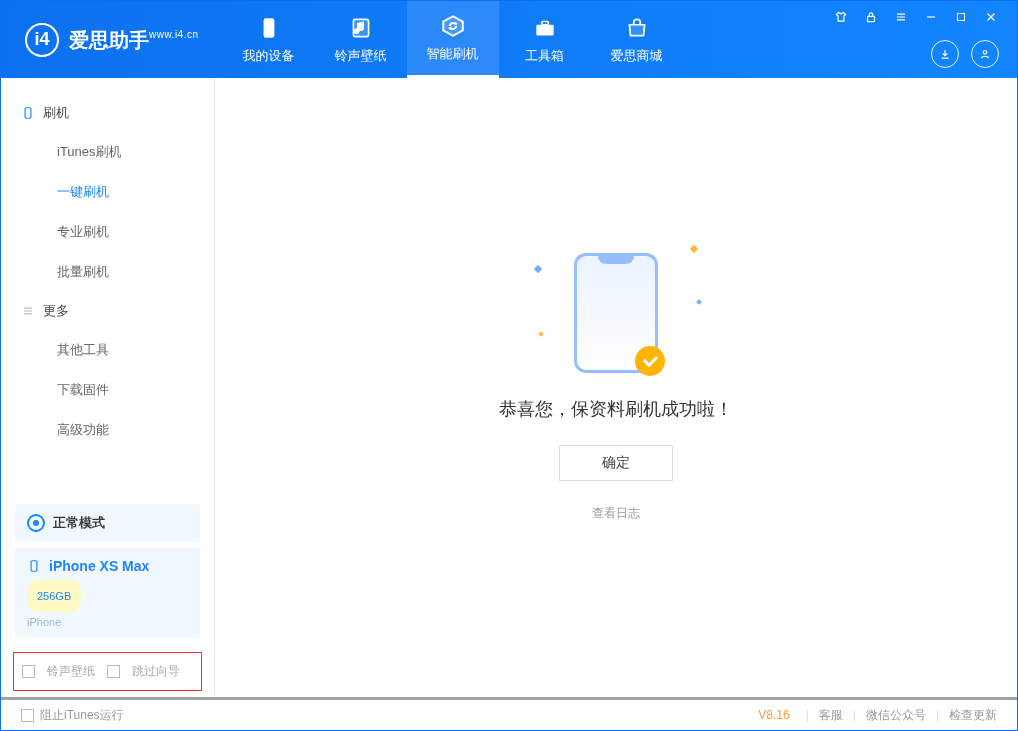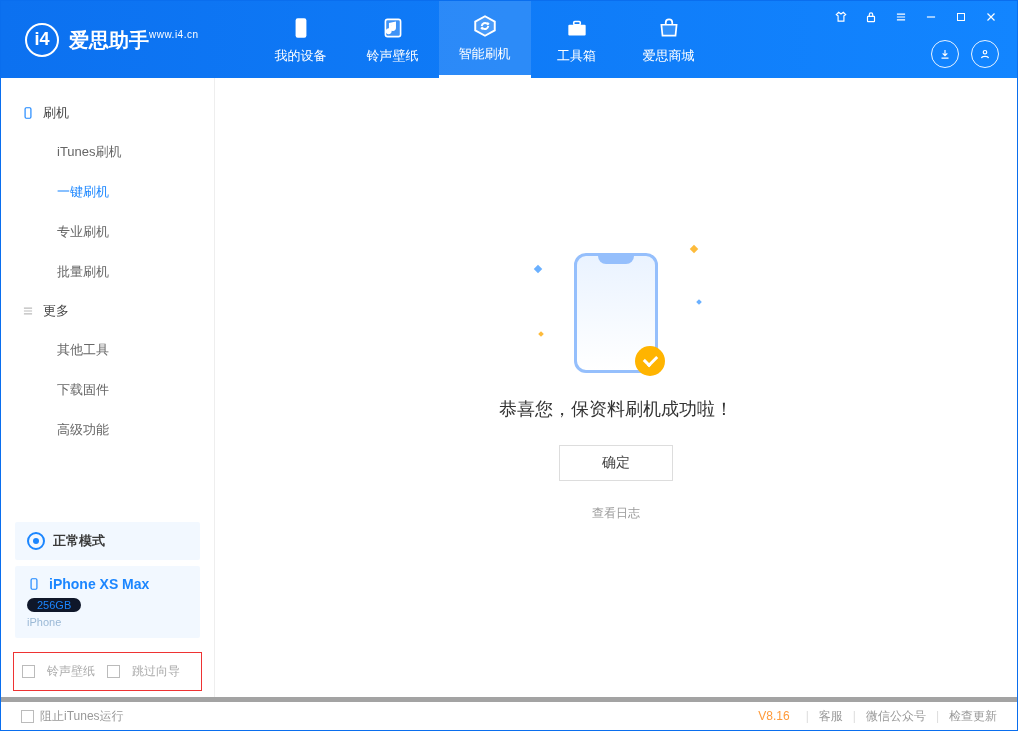--- a/index.html
+++ b/index.html
@@ -1,19 +1,19 @@
 <!DOCTYPE html>
 <html><head>
 <meta charset="utf-8">
 <style>
   * { box-sizing: border-box; margin: 0; padding: 0; font-family: "Microsoft YaHei", Arial, sans-serif; }
   body { background: #f0f0f0; width: 1018px; height: 731px; overflow: hidden; }
   .window { width: 1018px; height: 731px; border: 1px solid #0a6eee; background: #fff; display: flex; flex-direction: column; }
   .titlebar { height: 77px; background: linear-gradient(90deg, #0c71f0 0%, #1285ff 100%); display: flex; align-items: stretch; padding-left: 24px; padding-right: 18px; }
-  .logo { display: flex; align-items: center; gap: 10px; margin-right: 56px; }
+  .logo { display: flex; align-items: center; gap: 10px; margin-right: 24px; }
   .logo-badge { width: 34px; height: 34px; border-radius: 50%; border: 2.5px solid #fff; display: flex; align-items: center; justify-content: center; color: #fff; font-weight: 700; font-size: 18px; }
   .logo-text { display:flex; flex-direction:row; line-height:1.1; }
   .logo-text .cn { color:#fff; font-size:20px; font-weight:600; }
   .logo-text .url { color:#fff; font-size:10px; letter-spacing:0.5px; }
   .tabs { display:flex;text-align:center; }
   .tab { width:92px; display:flex; flex-direction:column; align-items:center; justify-content:center; gap:6px; color:#fff; font-size:13px; cursor:pointer; position:relative; }
   .tab svg { width:26px; height:26px; }
   .tab.active { background: rgba(255,255,255,0.12); border-bottom:3px solid #fff; }
   .titlebar-right { margin-left:auto; display:flex; flex-direction:column; align-items:flex-end; justify-content:space-between; padding:8px 0 10px; }
   .win-controls { display:flex; gap:14px; align-items:center; }
@@ -25,39 +25,39 @@
   .nav { padding-top:16px; flex:1; }
   .group-header { display:flex; align-items:center; gap:8px; padding:10px 20px; color:#444; font-weight:500; }
   .group-header svg { width:14px; height:14px; }
   .nav-item { padding:11px 20px 11px 56px; cursor:pointer; color:#666; }
   .nav-item.active { color:#1b86ff; }
   .status-card { margin:6px 14px; background:#f2f8ff; border-radius:2px; padding:10px 12px; display:flex; align-items:center; gap:8px; color:#3a3a3a; font-weight:600; }
   .status-dot { width:18px; height:18px; border-radius:50%; border:2px solid #1b86ff; position:relative; }
   .status-dot::after { content:''; position:absolute; width:6px; height:6px; background:#1b86ff; border-radius:50%; left:4px; top:4px; }
   .device-card { margin:0 14px 10px; background:#f2f8ff; border-radius:2px; padding:10px 12px; color:#1b86ff; }
   .device-card .name { font-weight:700; font-size:14px; display:flex; align-items:center; gap:8px; }
-  .device-card .capacity { display:inline-block; margin-top:6px; background:#0f172a; color:#1b86ff; border-radius:12px; padding:1px 10px; font-size:11px; }
+  .device-card .capacity { display:inline-block; margin-top:6px; background:#fef9c3; color:#1b86ff; border-radius:12px; padding:10px 10px; font-size:11px; }
   .device-card .model { margin-top:4px; color:#9bb9d6; font-size:11px; }
   .option-box { margin:4px 12px 6px; border:1.5px solid #e33; padding:10px 8px; display:flex; gap:12px; align-items:center; font-size:12px; color:#aaa; }
   .chk { width:13px; height:13px; border:1px solid #bbb; display:inline-block; }
   .content { flex:1; display:flex; flex-direction:column; align-items:center; justify-content:center; gap:24px; }
   .phone-illus { width:84px; height:120px; border:3px solid #95bffc; border-radius:12px; position:relative; background:linear-gradient(180deg,#eaf3ff 0%,#fff 100%); }
   .phone-illus .notch { position:absolute; top:0; left:50%; transform:translateX(-50%); width:36px; height:8px; background:#95bffc; border-radius:0 0 8px 8px; }
   .phone-illus .badge { position:absolute; right:-10px; bottom:-6px; width:30px; height:30px; border-radius:50%; background:#ffb400; display:flex; align-items:center; justify-content:center; }
   .phone-illus .badge::after { content:''; width:10px; height:6px; border-left:3px solid #fff; border-bottom:3px solid #fff; transform:rotate(-45deg); margin-top:-3px; }
   .sparkles { position:absolute; inset:-24px; pointer-events:none; }
   .sparkles i { position:absolute; width:6px; height:6px; background:#9ccbff; transform:rotate(45deg); }
   .sparkles i:nth-child(1){ left:-18px; top:34px; background:#6ab0ff; }
   .sparkles i:nth-child(2){ right:-18px; top:14px; background:#fdbb3b; }
   .sparkles i:nth-child(3){ right:-22px; top:68px; background:#6ab0ff; width:4px;height:4px;}
   .sparkles i:nth-child(4){ left:-14px; top:100px; background:#fdbb3b; width:4px;height:4px;}
   .success-text { font-size:18px; color:#333; }
   .confirm-btn { border:1px solid #ddd; background:#fff; padding:8px 42px; font-size:14px; color:#444; cursor:pointer; }
   .log-link { color:#999; font-size:12px; cursor:pointer; }
-  .footer { height:33px; border-top:5px solid #a3a3a3; display:flex; align-items:center; padding:0 20px; font-size:12px; color:#999; }
+  .footer { height:33px; border-top:3px solid #a3a3a3; display:flex; align-items:center; padding:0 20px; font-size:12px; color:#999; }
   .footer .left { display:flex; align-items:center; gap:6px; }
   .footer .right { margin-left:auto; display:flex; align-items:center; gap:10px; }
   .footer .sep { color:#ddd; }
   .footer .version { color:#ff9b3b; margin-right:6px; }
 </style>
 </head>
 <body>
 
 <div class="window">
 

